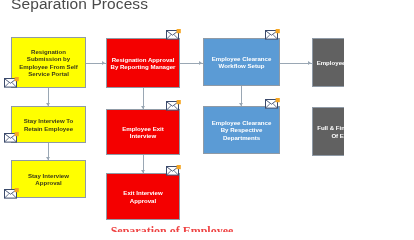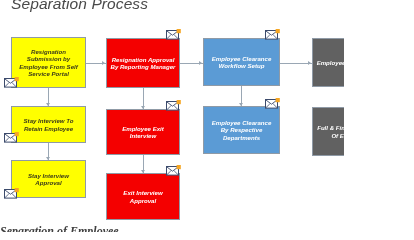--- a/index.html
+++ b/index.html
@@ -10,21 +10,20 @@
   }
   body {
     font-family: "Liberation Sans", sans-serif;
   }
   #slide {
     position: relative;
     width: 344px;
     height: 232px;
     background: #ffffff;
     overflow: hidden;
-    font-style: italic;
   }
   #title {
     position: absolute;
     left: 11px;
     top: -5px;
     font-size: 15.5px;
     font-weight: 400;
     color: #4a4a4a;
     letter-spacing: 0.1px;
     white-space: nowrap;
@@ -77,25 +76,25 @@
     height: 11px;
     z-index: 6;
   }
   .mail-icon svg { display: block; width: 15px; height: 11px; }
 
   #caption {
     position: absolute;
     left: 0;
     right: 0;
     bottom: -7px;
-    text-align: left;
+    text-align: center;
     font-family: "Liberation Serif", serif;
     font-size: 12px;
     font-weight: 700;
-    color: #404040;
+    color: #ef4444;
     white-space: nowrap;
   }
 </style>
 </head>
 <body>
 
 <div id="slide">
 
   <div id="title">Separation Process</div>
 

